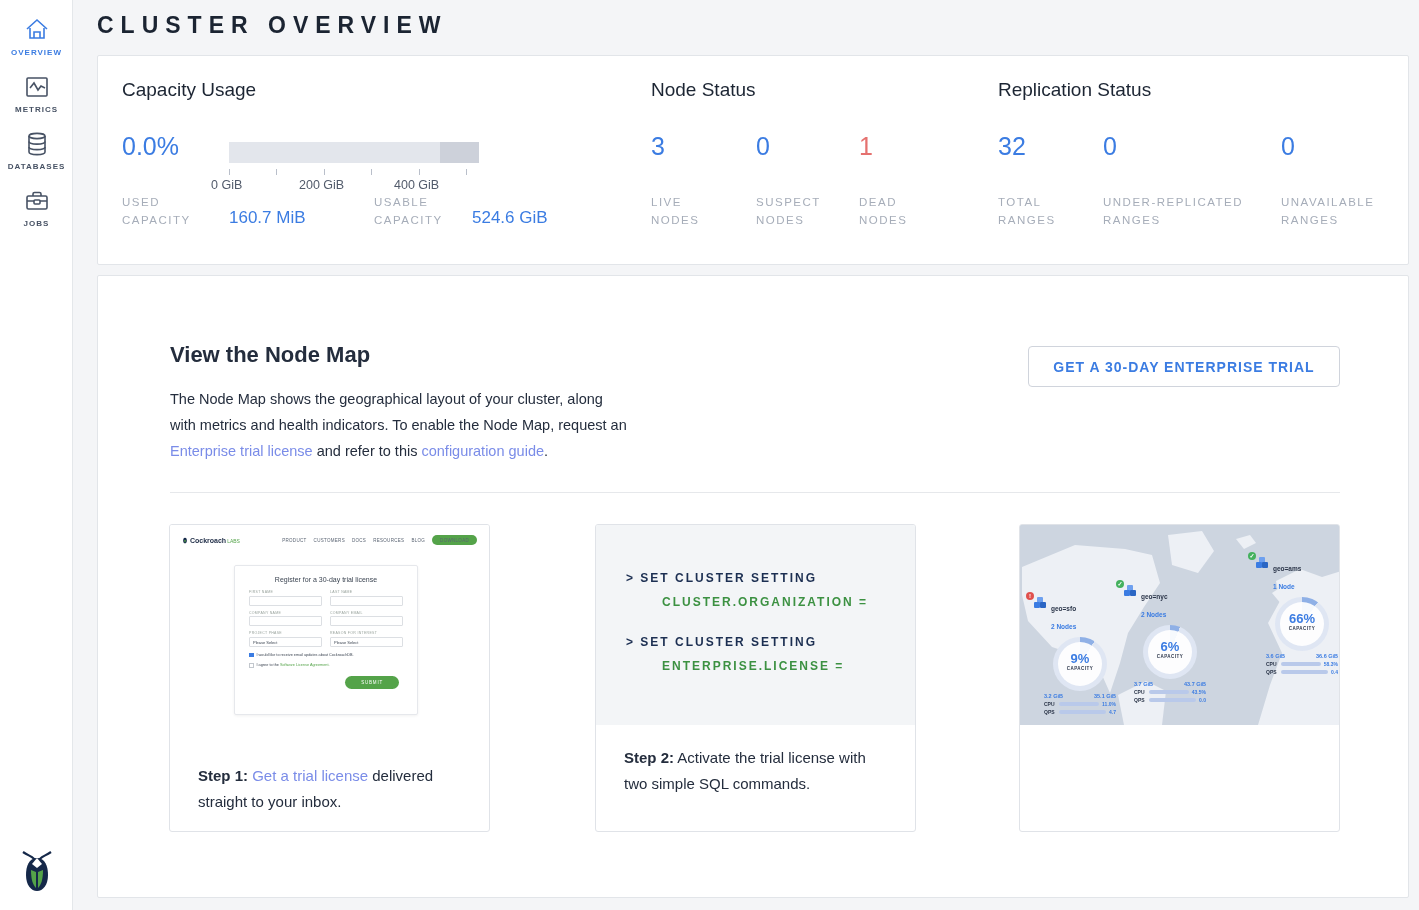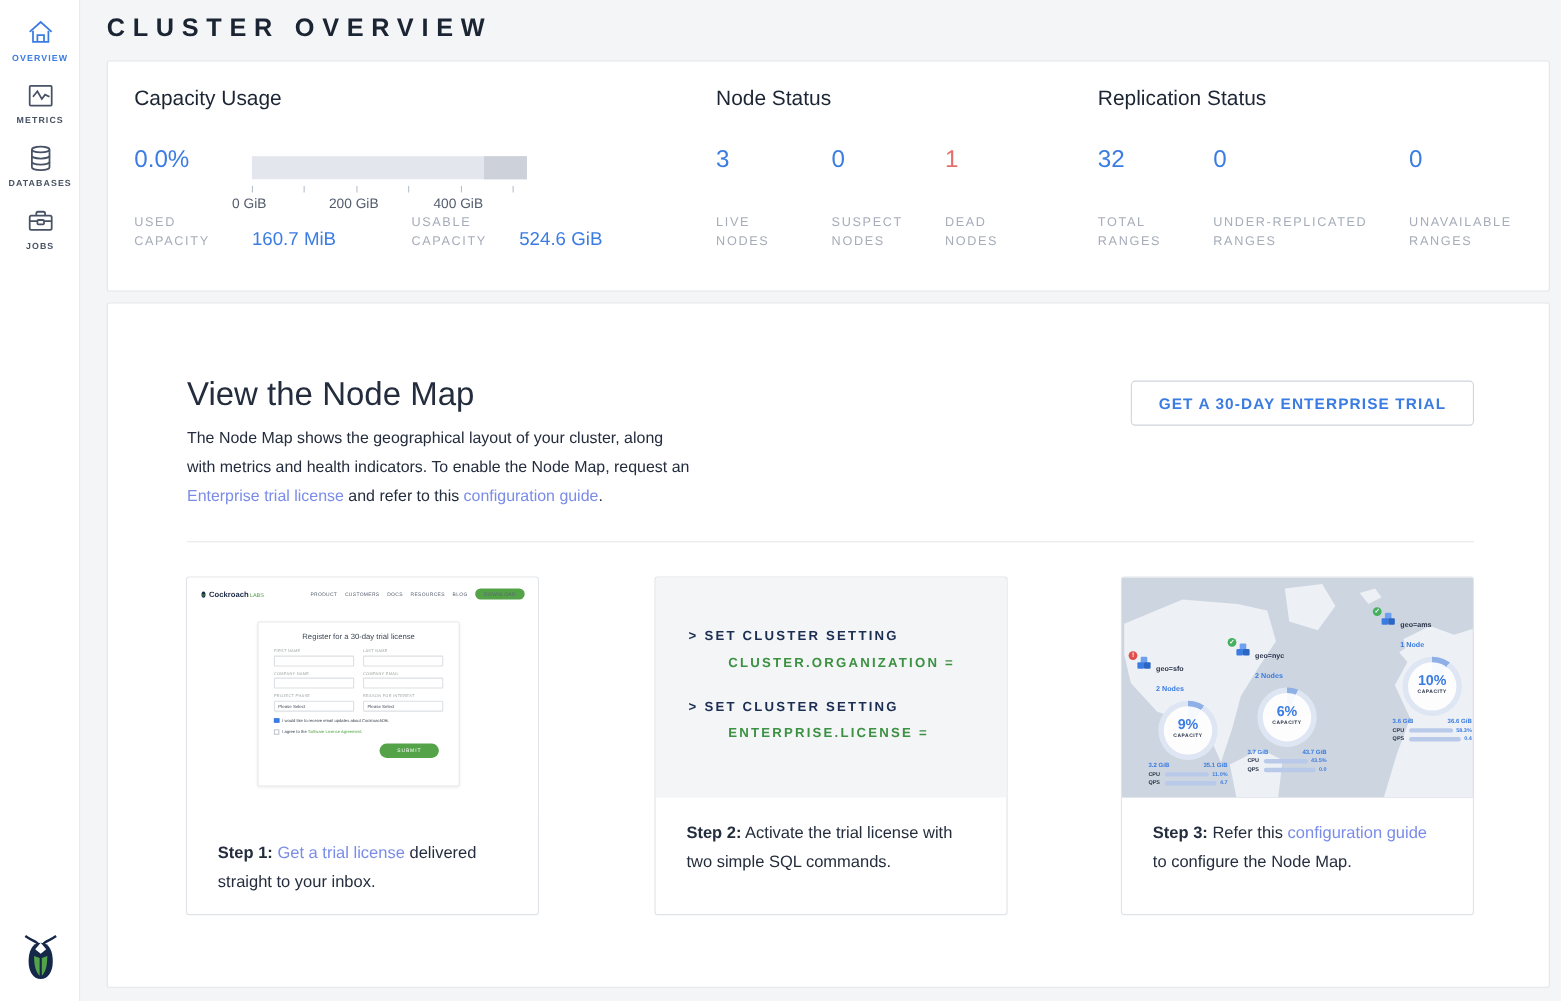--- a/index.html
+++ b/index.html
@@ -14,21 +14,21 @@
   .side-item svg { display:block; margin:0 auto; }
   .side-logo { position:absolute; left:0; bottom:12px; width:73px; text-align:center; }
 
   
   .main { position:absolute; left:73px; top:0; width:1346px; height:910px; }
   .page-title { position:absolute; left:24px; top:12px; font-size:23px; font-weight:600; letter-spacing:7px; color:#1b2432; }
 
   .panel { position:absolute; background:#fff; border:1px solid #e2e5e9; border-radius:2px; }
   .summary-panel { left:24px; top:55px; width:1312px; height:210px; }
   .sec-title { position:absolute; top:23px; font-size:19px; font-weight:500; color:#1c2533; }
-  .big-num { position:absolute; top:76px; font-size:22px; font-weight:500; color:#3b7ce2; }
+  .big-num { position:absolute; top:76px; font-size:25px; font-weight:500; color:#3b7ce2; }
   .big-num.red { color:#e5716f; }
   .stat-label { position:absolute; top:137px; font-size:11.5px; font-weight:500; letter-spacing:1.5px; color:#a6adb9; line-height:18px; }
   .stat-value-blue { position:absolute; font-size:17px; font-weight:500; color:#3b7ce2; }
 
   
   .cap-bar { position:absolute; left:131px; top:86px; width:250px; height:21px; background:#e3e6ec; }
   .cap-bar .reserved { position:absolute; right:0; top:0; height:21px; background:#cdd1da; }
   .cap-tick { position:absolute; top:113px; width:1px; height:6px; background:#b9bfca; }
   .cap-tick-lbl { position:absolute; top:122px; font-size:12.5px; color:#525b6b; }
 
@@ -36,21 +36,21 @@
   .content-panel { left:24px; top:275px; width:1312px; height:623px; }
   .view-bar { position:relative; height:36px; border-bottom:1px solid #e2e5e9; }
   .view-left { position:absolute; left:24px; top:10px; font-size:13px; letter-spacing:2px; color:#3f4858; }
   .view-left .view-value { color:#3b7ce2; margin-left:8px; cursor:pointer; }
   .caret-blue { color:#3b7ce2; font-size:10px; vertical-align:1px; margin-left:4px; }
   .caret-gray { color:#8b93a1; font-size:10px; vertical-align:1px; margin-left:6px; }
   .view-center { position:absolute; left:0; right:0; top:8px; text-align:center; font-size:13px; letter-spacing:2.5px; color:#242a35; }
   .view-center svg { vertical-align:-3px; margin-right:7px; }
   .view-right { position:absolute; right:24px; top:10px; font-size:13px; letter-spacing:2px; color:#3b7ce2; cursor:pointer; }
 
-  .nm-heading { position:absolute; left:72px; top:66px; font-size:30px; font-weight:400; color:#242d3d; }
+  .nm-heading { position:absolute; left:72px; top:66px; font-size:22px; font-weight:700; color:#242d3d; }
   .nm-desc { position:absolute; left:72px; top:110px; width:462px; font-size:14.5px; line-height:26px; color:#242d3d; }
   .link { color:#7a8ce8; cursor:pointer; }
   .trial-btn { position:absolute; left:930px; top:70px; width:312px; height:41px; background:#fff; border:1px solid #d0d4dc; border-radius:4px; color:#3b7ce2; font-size:14px; letter-spacing:1px; font-family:"Liberation Sans",sans-serif; cursor:pointer;font-weight:bold; }
   .nm-divider { position:absolute; left:72px; top:216px; width:1170px; height:1px; background:#e6e8eb; }
 
   
   .card { position:absolute; top:248px; width:321px; height:308px; background:#fff; border:1px solid #e0e3e8; border-radius:3px; overflow:hidden; }
   .card1 { left:71px; } .card2 { left:497px; } .card3 { left:921px; }
   .card-caption { padding:20px 28px 0 28px; font-size:15px; line-height:26px; color:#242d3d; }
   .card-caption b { font-weight:700; }
@@ -396,41 +396,38 @@
                   <span class="c c3"></span>
               </span>
               <span>
                 <span class="node-name">geo=ams</span><br>
                 <span class="node-count">1 Node</span>
               </span>
             </div>
             <div class="gauge-wrap">
               <div class="gauge" style="background: conic-gradient(rgb(143, 176, 230) 0deg, rgb(143, 176, 230) 10%, rgb(223, 230, 243) 10%, rgb(223, 230, 243) 100%);">
                 <div class="inner">
-                  <span class="pct">10%</span>
+                  <span class="pct">66%</span>
                   <span class="cap">CAPACITY</span>
                 </div>
               </div>
               <div class="node-range">
                 <span>3.6 GiB</span>
                   <span>36.6 GiB</span>
               </div>
               <div class="node-row">
                 <span class="rl">CPU</span>
                   <span class="rbar"></span>
                   <span class="rv">58.3%</span>
               </div>
               <div class="node-row">
                 <span class="rl">QPS</span>
                   <span class="rbar"></span>
                   <span class="rv">0.4</span>
               </div>
             </div>
           </div>
         </div>
-        <div class="card-caption">
-          <b>Step 3:</b><span> Refer this </span><span class="link">configuration guide</span><span> to configure the Node Map.</span>
-        </div>
       </div>
 
     </section>
   </div>
 </div>
 
 </body></html>

